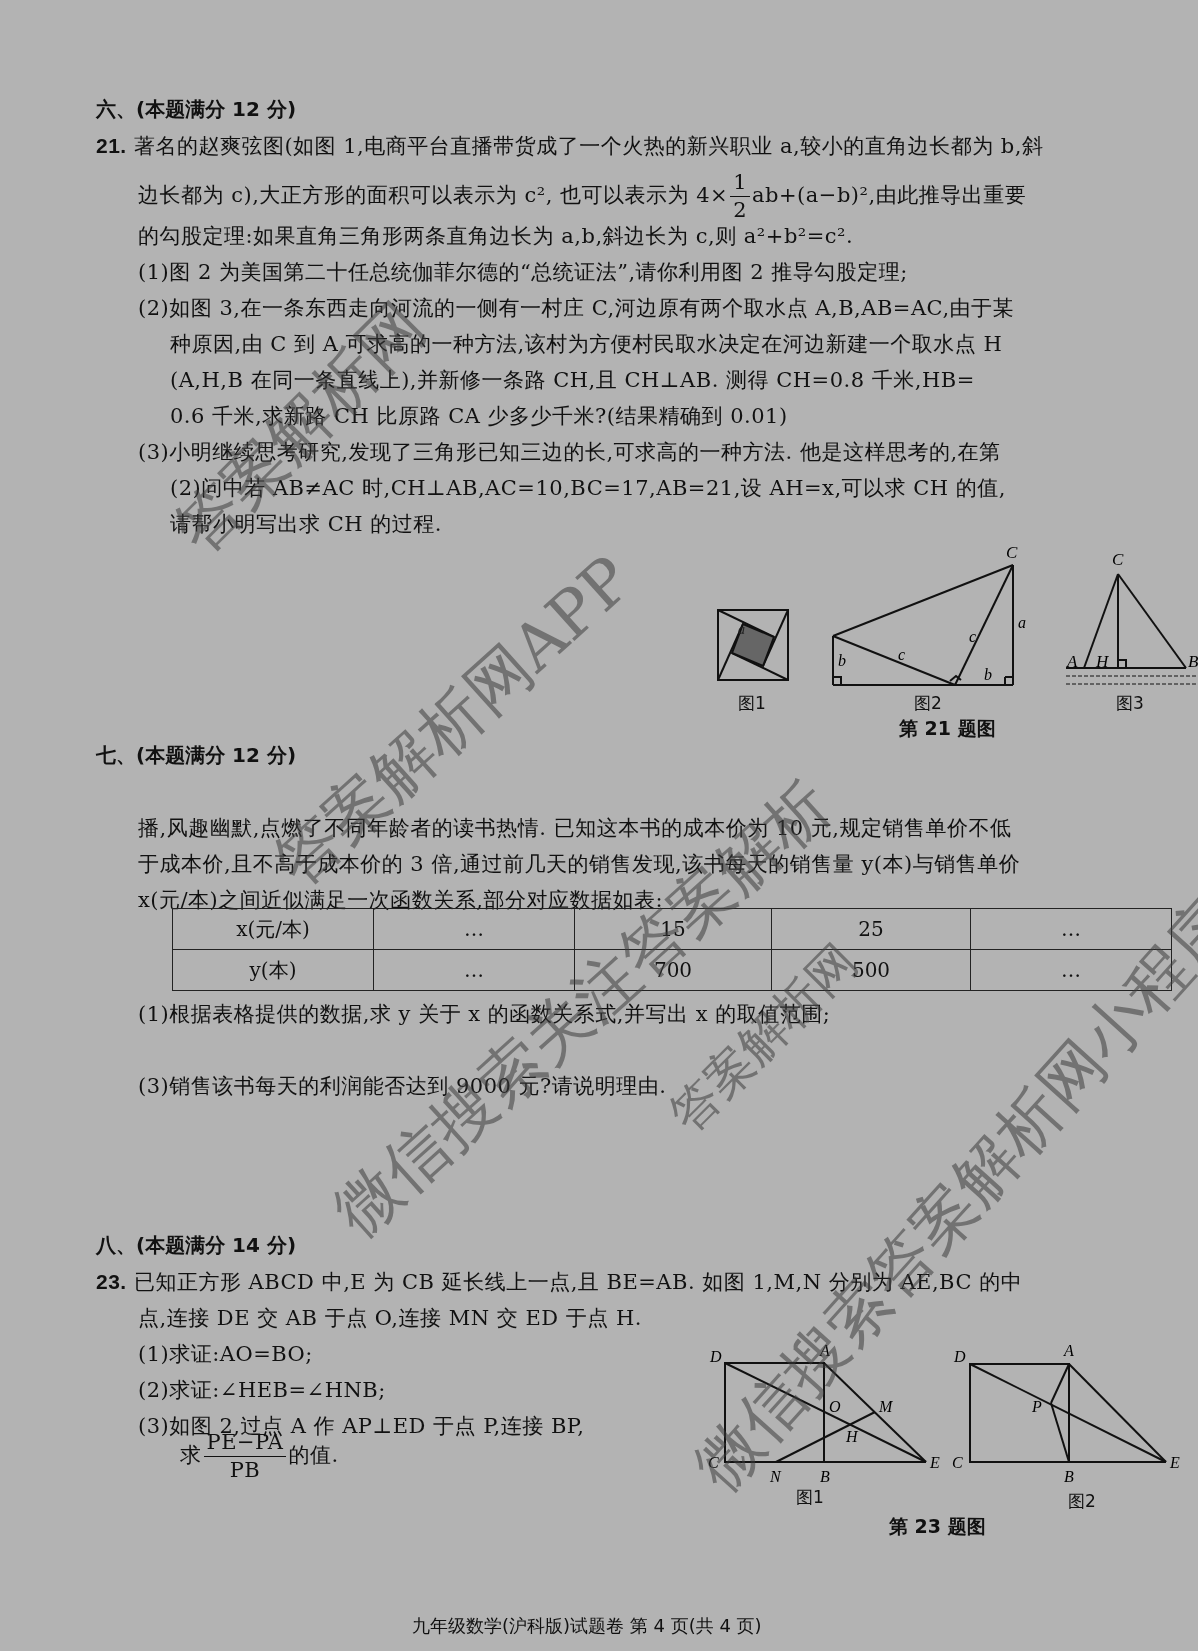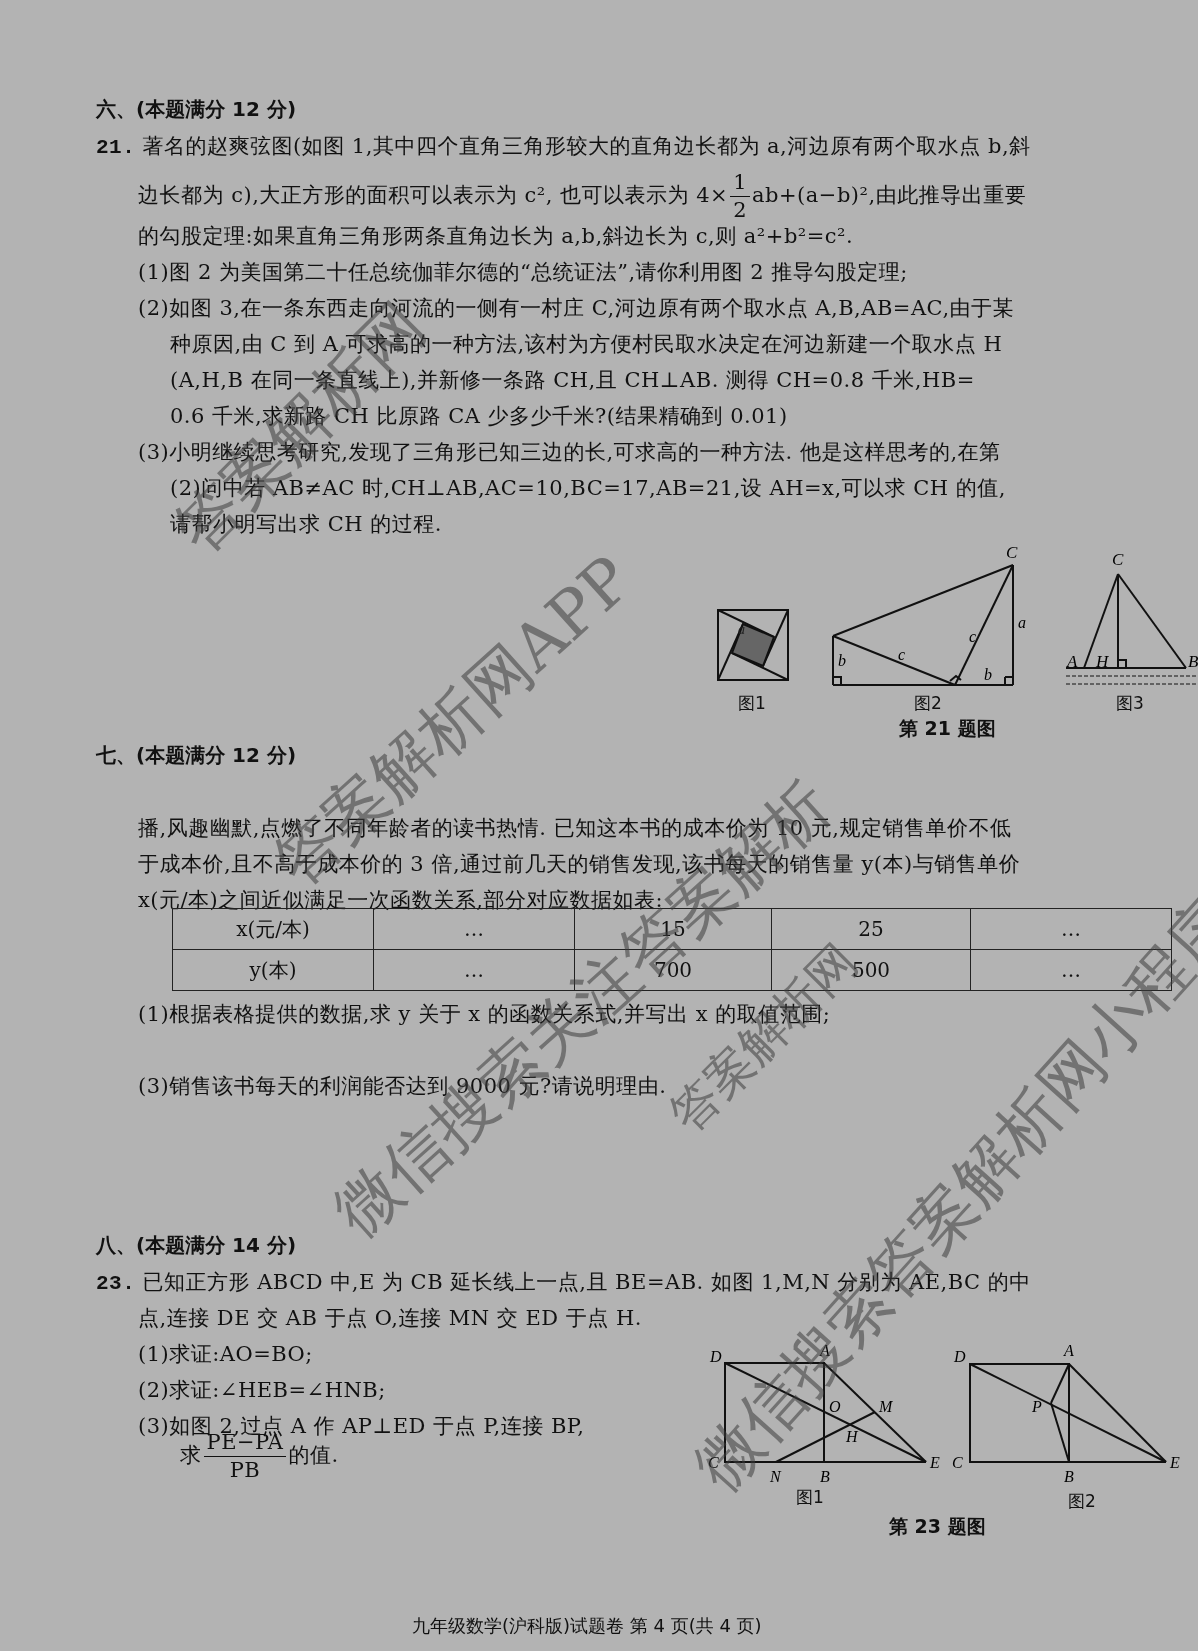--- a/index.html
+++ b/index.html
@@ -2,21 +2,21 @@
 <html><head>
 <meta charset="utf-8">
 <style>
   html,body{margin:0;padding:0;}
   body{width:1198px;height:1651px;background:#b3b3b3;position:relative;overflow:hidden;
        font-family:"DejaVu Serif","Liberation Serif",serif;color:#111;}
   .page{position:absolute;left:16px;top:0;width:1126px;height:1651px;margin-left:40px;}
   .abs{position:absolute;white-space:nowrap;}
   .sec{font-family:"DejaVu Sans","Liberation Sans",sans-serif;font-weight:bold;font-size:20px;}
   .line{font-size:21px;letter-spacing:0.5px;}
-  .qnum{font-family:Liberation Mono, monospace;font-weight:bold;}
+  .qnum{font-family:Liberation Sans, sans-serif;font-weight:bold;}
   .cap{font-size:17px;font-family:"DejaVu Sans","Liberation Sans",sans-serif;}
   .figtitle{font-family:"DejaVu Sans","Liberation Sans",sans-serif;font-weight:bold;font-size:19px;}
   table.data{position:absolute;left:116px;top:908px;border-collapse:collapse;font-size:20px;}
   table.data td{border:1.5px solid #222;height:38px;text-align:center;}
   .frac{display:inline-block;vertical-align:middle;text-align:center;line-height:1;margin:0 2px;}
   .frac span{display:block;padding:0 3px;}
   .frac .num{border-bottom:1.5px solid #111;padding-bottom:3px;}
   .frac .den{padding-top:3px;}
   .wm{position:absolute;font-size:64px;color:rgba(60,60,60,0.55);font-family:"DejaVu Serif",serif;
       transform-origin:left top;white-space:nowrap;pointer-events:none;}
@@ -25,21 +25,21 @@
 </style>
 </head>
 <body>
 
 <div class="page">
 
   <div class="abs sec" style="left:40px;top:96px;">六、(本题满分 12 分)</div>
 
   <div class="abs line" style="left:40px;top:132px;">
     <span class="qnum">21.</span>
-    <span>著名的赵爽弦图(如图 1,其中四个直角三角形较大的直角边长都为 a,河边原有两个取水点 b,斜</span>
+    <span>著名的赵爽弦图(如图 1,电商平台直播带货成了一个火热的新兴职业 a,较小的直角边长都为 b,斜</span>
   </div>
   <div class="abs line" style="left:82px;top:172px;">
     <span>边长都为 c),大正方形的面积可以表示为 c², 也可以表示为 4×</span><span class="frac"><span class="num">1</span><span class="den">2</span></span><span>ab+(a−b)²,由此推导出重要</span>
   </div>
   <div class="abs line" style="left:82px;top:222px;">的勾股定理:如果直角三角形两条直角边长为 a,b,斜边长为 c,则 a²+b²=c².</div>
   <div class="abs line" style="left:82px;top:258px;">(1)图 2 为美国第二十任总统伽菲尔德的“总统证法”,请你利用图 2 推导勾股定理;</div>
   <div class="abs line" style="left:82px;top:294px;">(2)如图 3,在一条东西走向河流的一侧有一村庄 C,河边原有两个取水点 A,B,AB=AC,由于某</div>
   <div class="abs line" style="left:114px;top:330px;">种原因,由 C 到 A 可求高的一种方法,该村为方便村民取水决定在河边新建一个取水点 H</div>
   <div class="abs line" style="left:114px;top:366px;">(A,H,B 在同一条直线上),并新修一条路 CH,且 CH⊥AB. 测得 CH=0.8 千米,HB=</div>
   <div class="abs line" style="left:114px;top:402px;text-align:right;">0.6 千米,求新路 CH 比原路 CA 少多少千米?(结果精确到 0.01)</div>

